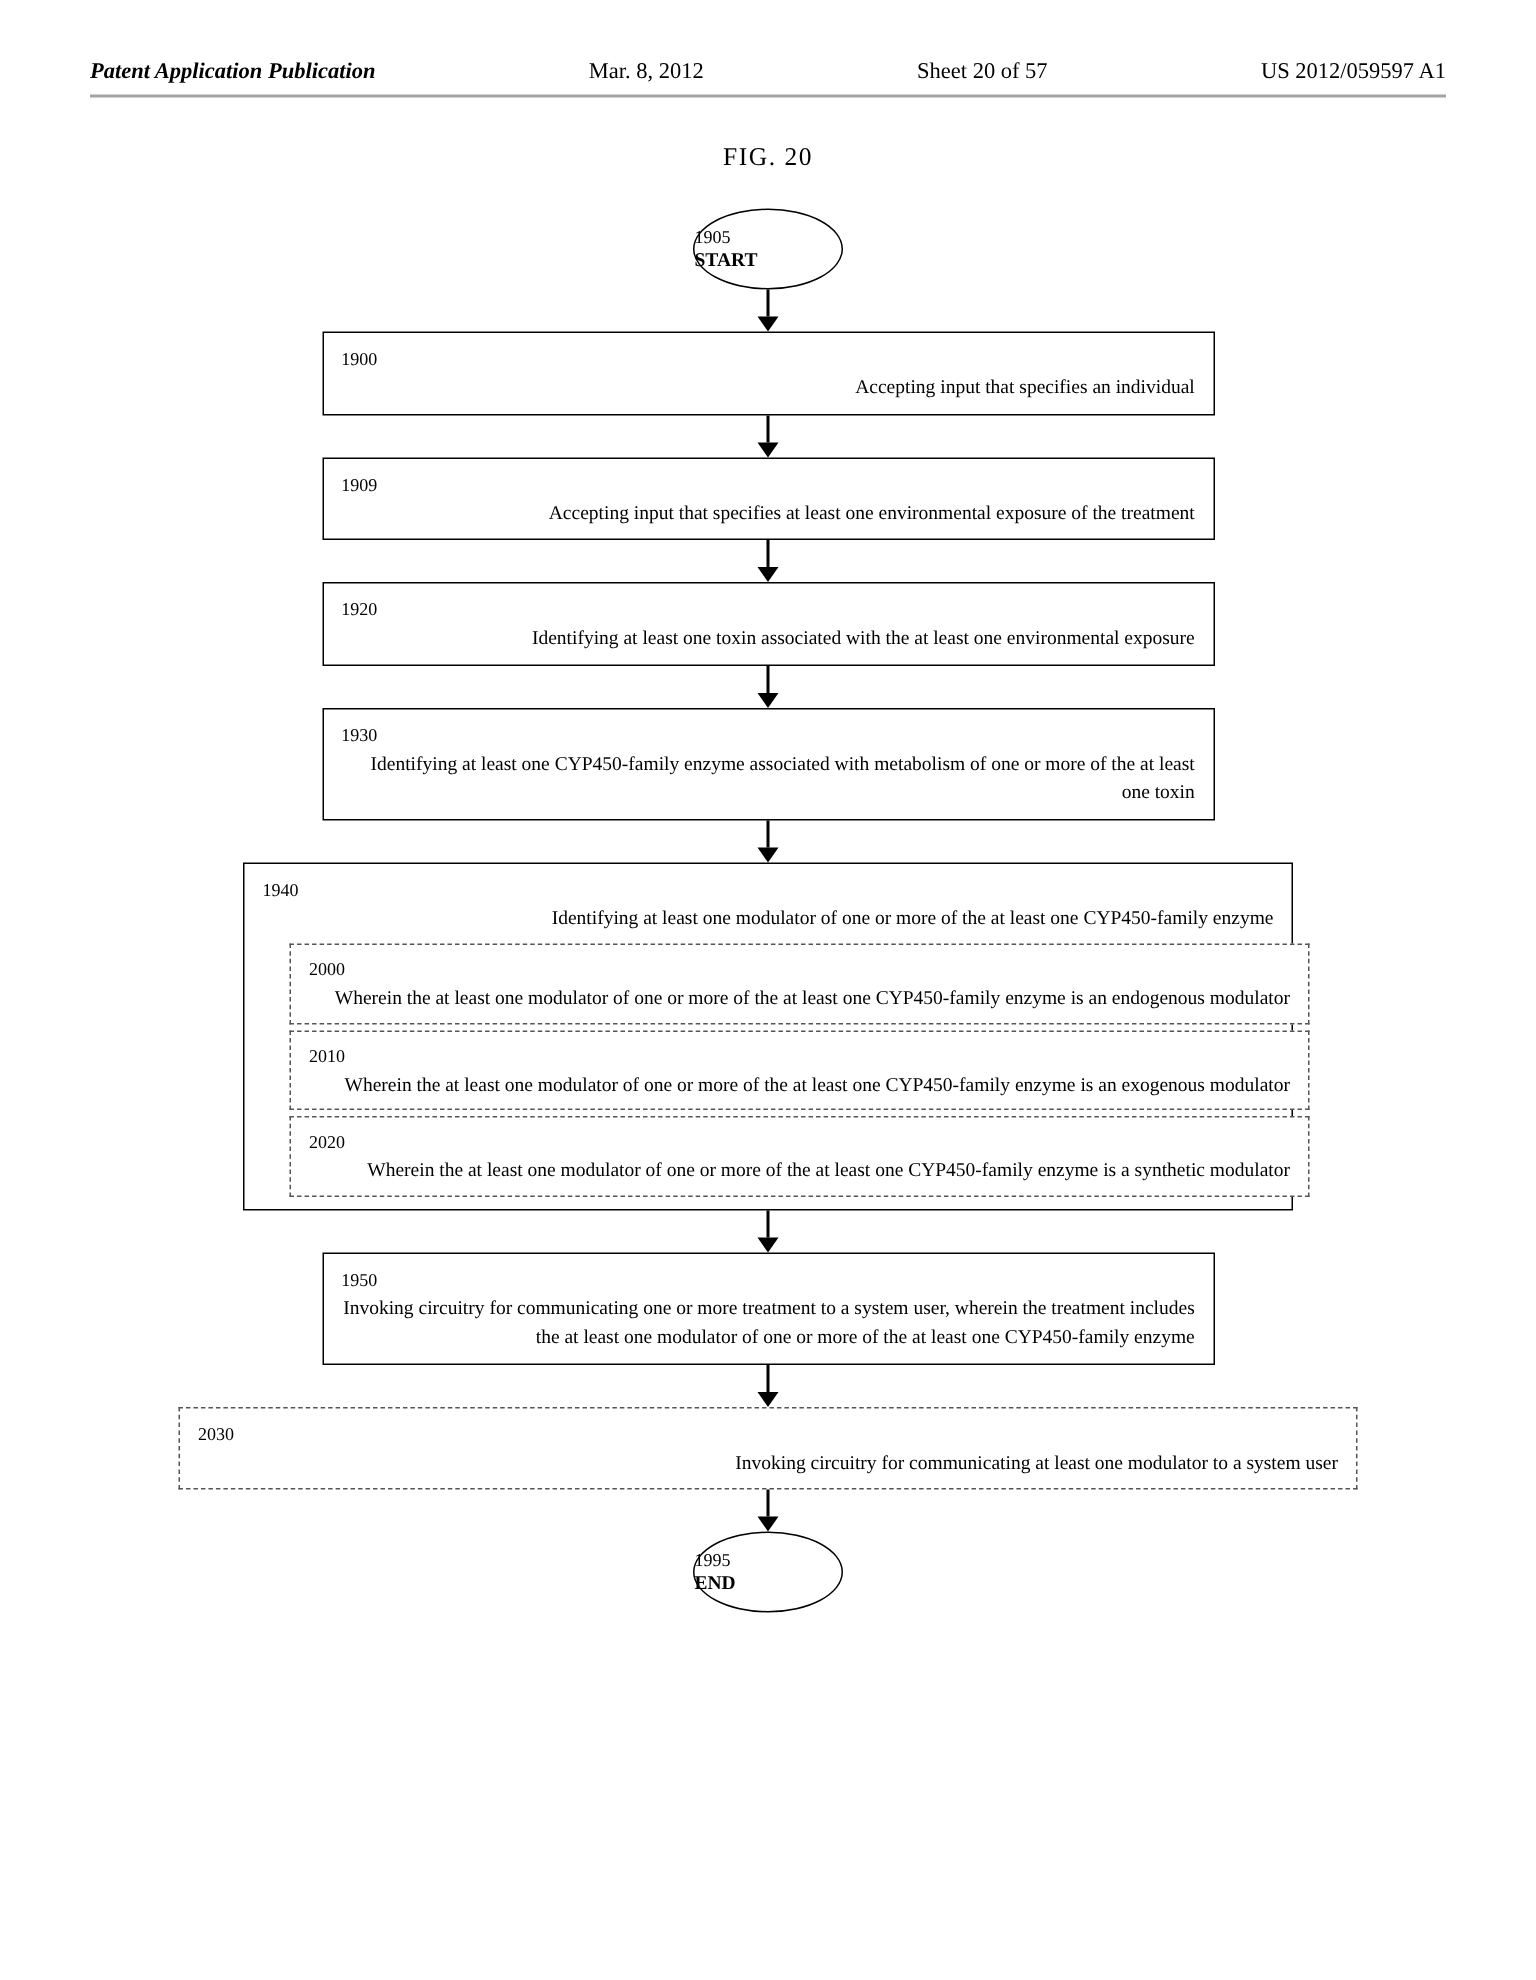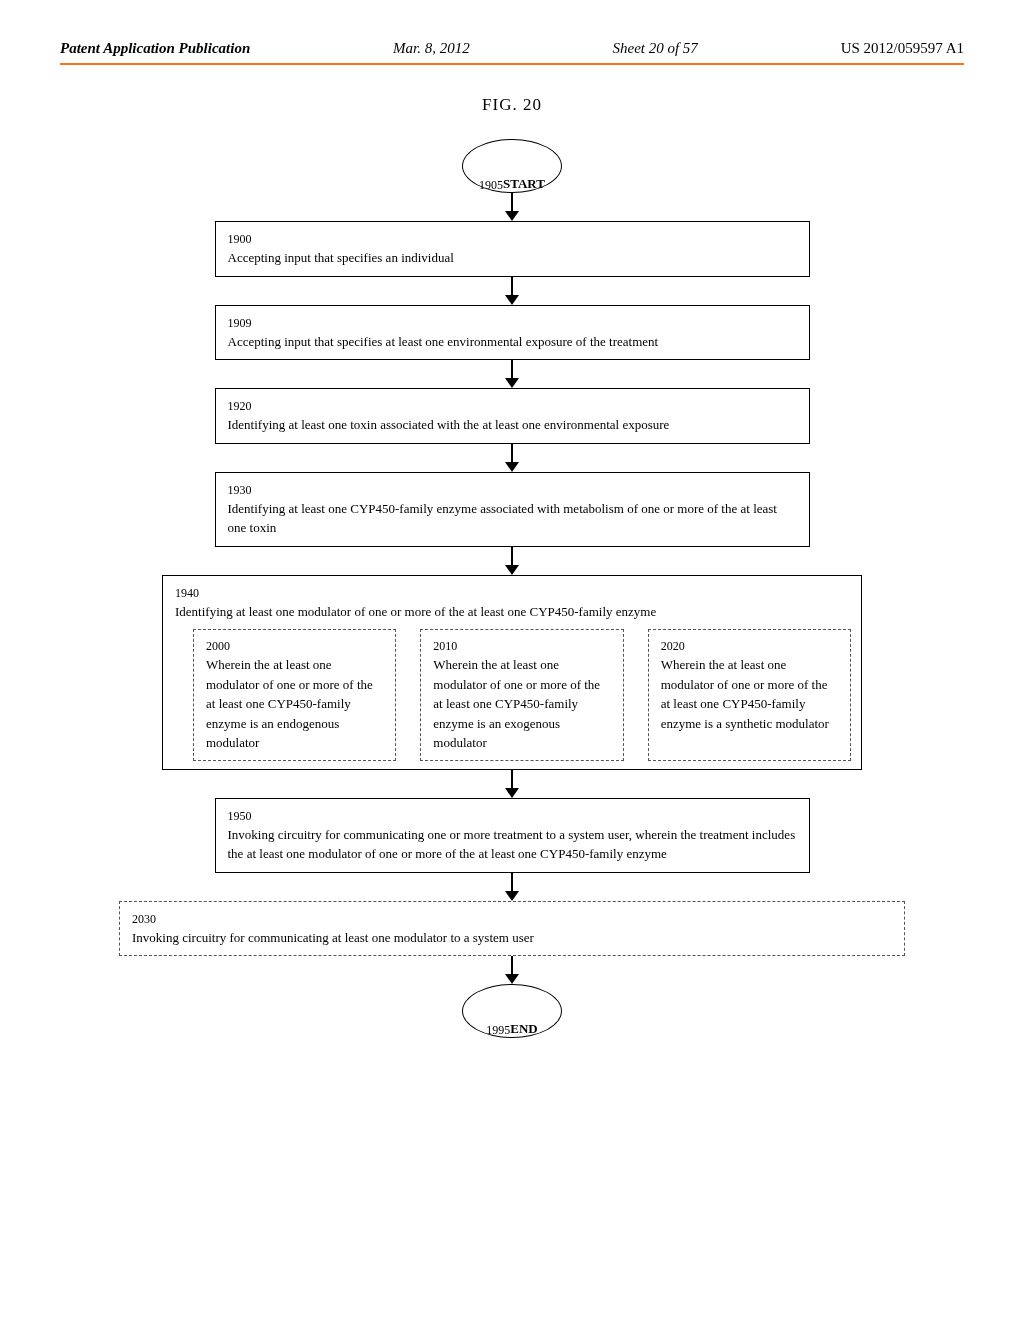--- a/index.html
+++ b/index.html
@@ -13,32 +13,31 @@
     .page {
       width: 1024px;
       min-height: 1320px;
       padding: 40px 60px 40px 60px;
       background: #fff;
     }
     .header {
       display: flex;
       justify-content: space-between;
       align-items: center;
-      border-bottom: 2px solid #f97316;
+      border-bottom: 2px solid #a3a3a3;
       padding-bottom: 6px;
       margin-bottom: 30px;
     }
     .header-left {
       font-size: 15px;
       font-weight: bold;
       font-style: italic;
     }
     .header-center {
       font-size: 15px;
-      font-style: italic;
     }
     .header-right {
       font-size: 15px;
     }
     .fig-title {
       text-align: center;
       font-size: 17px;
       font-weight: normal;
       margin-bottom: 24px;
       letter-spacing: 1px;
@@ -49,22 +48,22 @@
       align-items: center;
       width: 100%;
     }
     
     .oval {
       border: 1.5px solid #000;
       border-radius: 50%;
       width: 100px;
       height: 54px;
       display: flex;
-      flex-direction: row;
-      align-items: flex-end;
+      flex-direction: column;
+      align-items: flex-start;
       justify-content: center;
       background: #fff;
       font-size: 13px;
       text-align: center;
       line-height: 1.2;
     }
     .oval .oval-num {
       font-size: 12px;
     }
     .oval .oval-label {
@@ -109,37 +108,38 @@
       font-size: 13px;
       line-height: 1.5;
     }
     .box-num {
       font-size: 12px;
       font-weight: normal;
       display: block;
     }
     .box-text {
       display: block;
+      text-align: right;
     }
     
     .sub-boxes-container {
       width: 700px;
       border: 1.5px solid #000;
       background: #fff;
     }
     .sub-box-parent {
       padding: 8px 12px 4px 12px;
       font-size: 13px;
       line-height: 1.5;
       border-bottom: none;
     }
     .sub-boxes-inner {
       padding: 4px 10px 8px 10px;
       display: flex;
-      flex-direction: row;
+      flex-direction: column;
       gap: 4px;
     }
     
     .box-outer-dashed {
       border: 1.5px dashed #555;
       width: 786px;
       padding: 8px 12px;
       background: #fff;
       font-size: 13px;
       line-height: 1.5;

